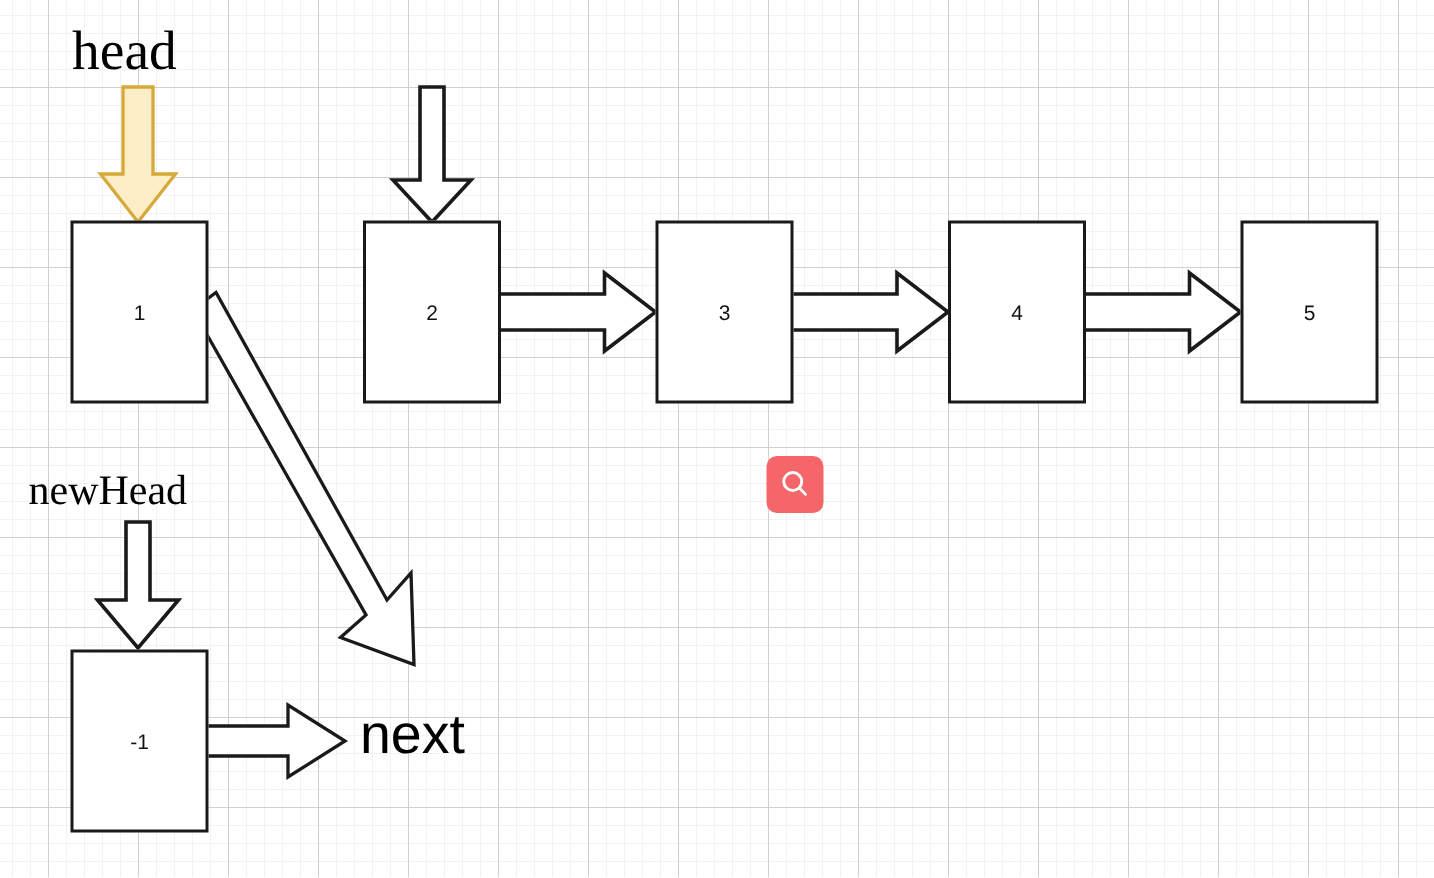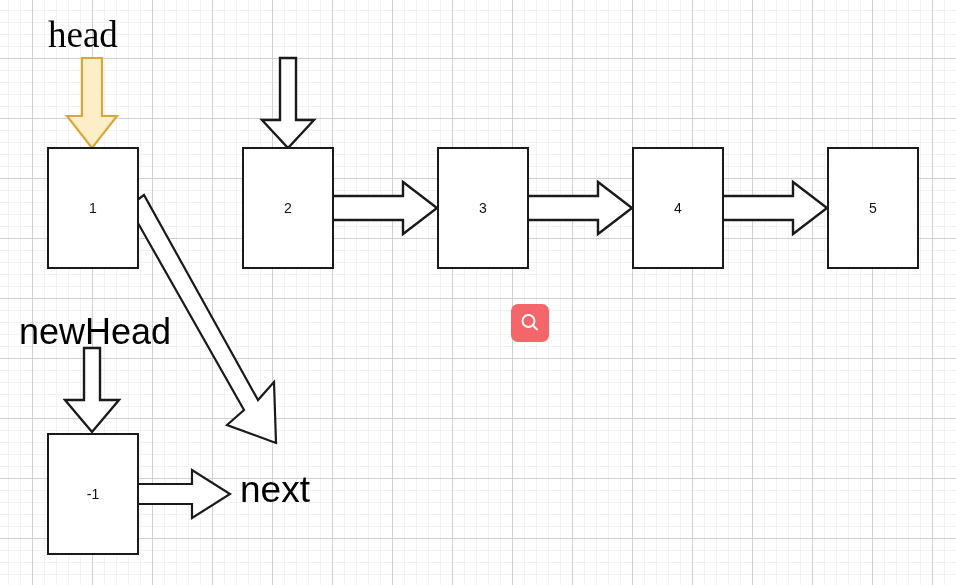--- a/index.html
+++ b/index.html
@@ -41,22 +41,22 @@
     position: absolute;
     color: #000000;
     line-height: 1;
     white-space: nowrap;
   }
   .label-sans {
     font-family: "Liberation Sans", sans-serif;
     font-size: 37px;
   }
   .label-mono {
-    font-family: Liberation Sans, sans-serif;
-    font-size: 36px;
+    font-family: Liberation Serif, serif;
+    font-size: 28px;
   }
   .arrow-svg {
     position: absolute;
     overflow: visible;
   }
   .search-btn {
     position: absolute;
     width: 38px;
     height: 38px;
     border-radius: 7px;

